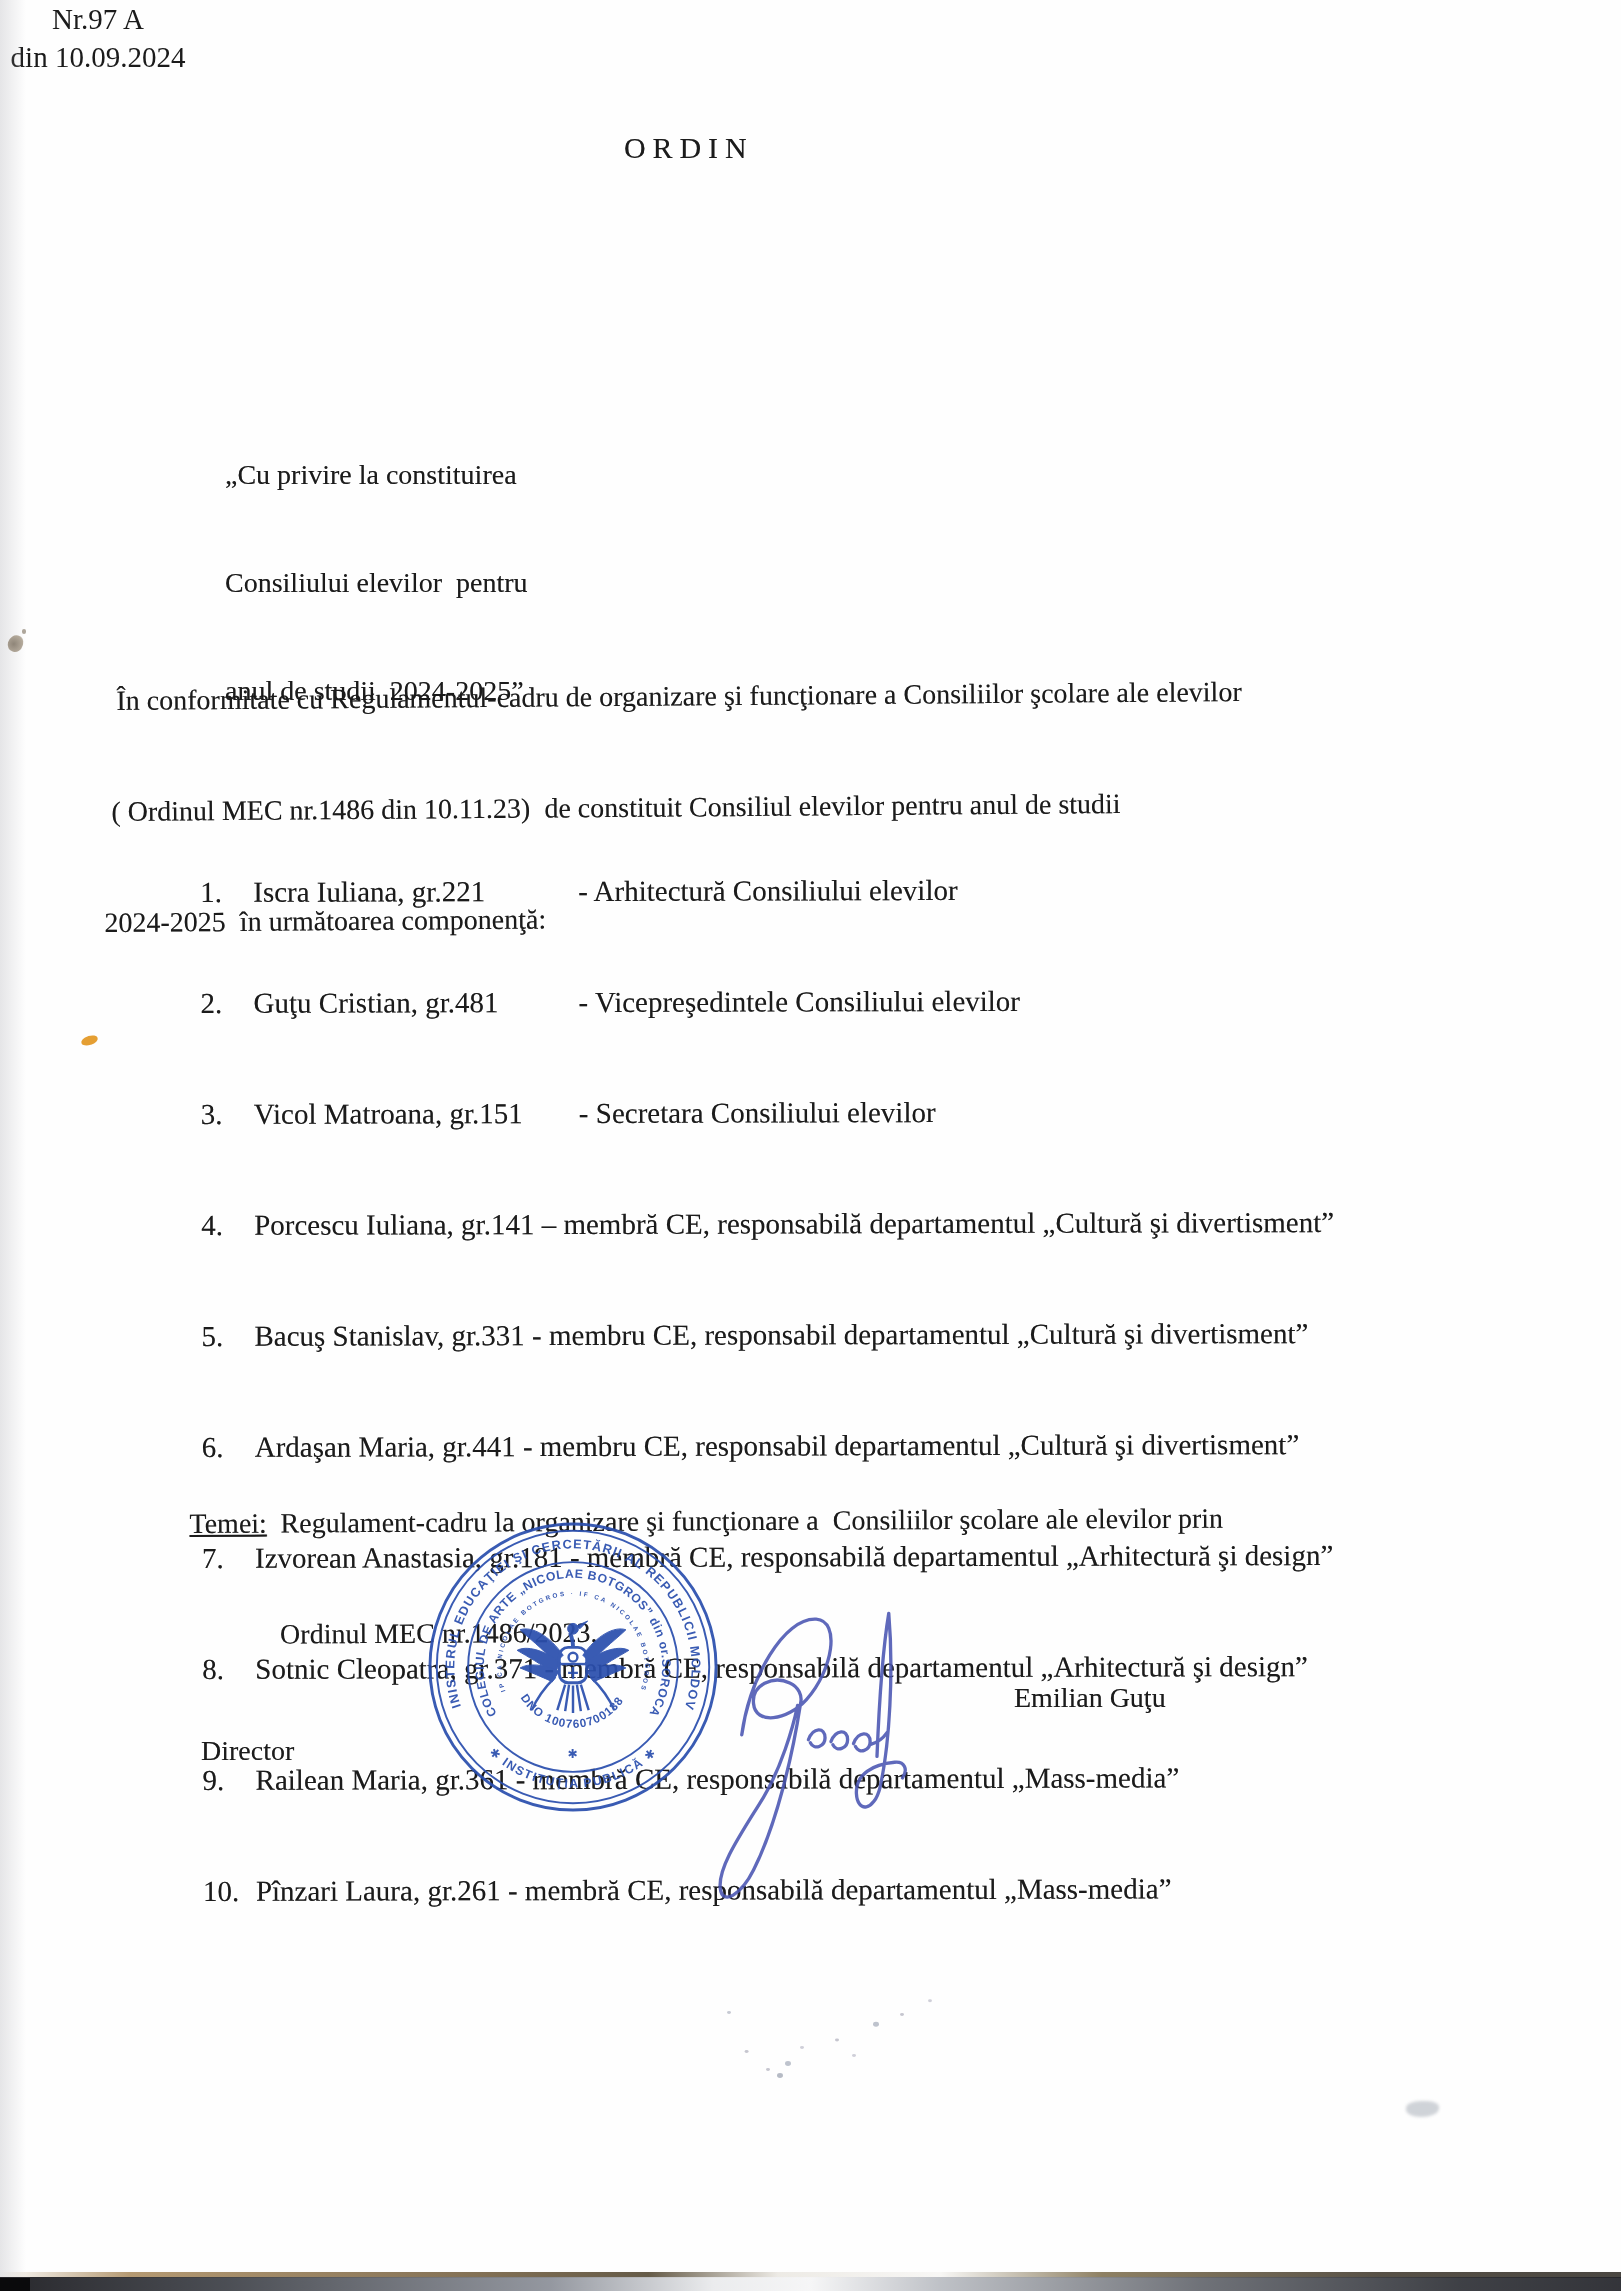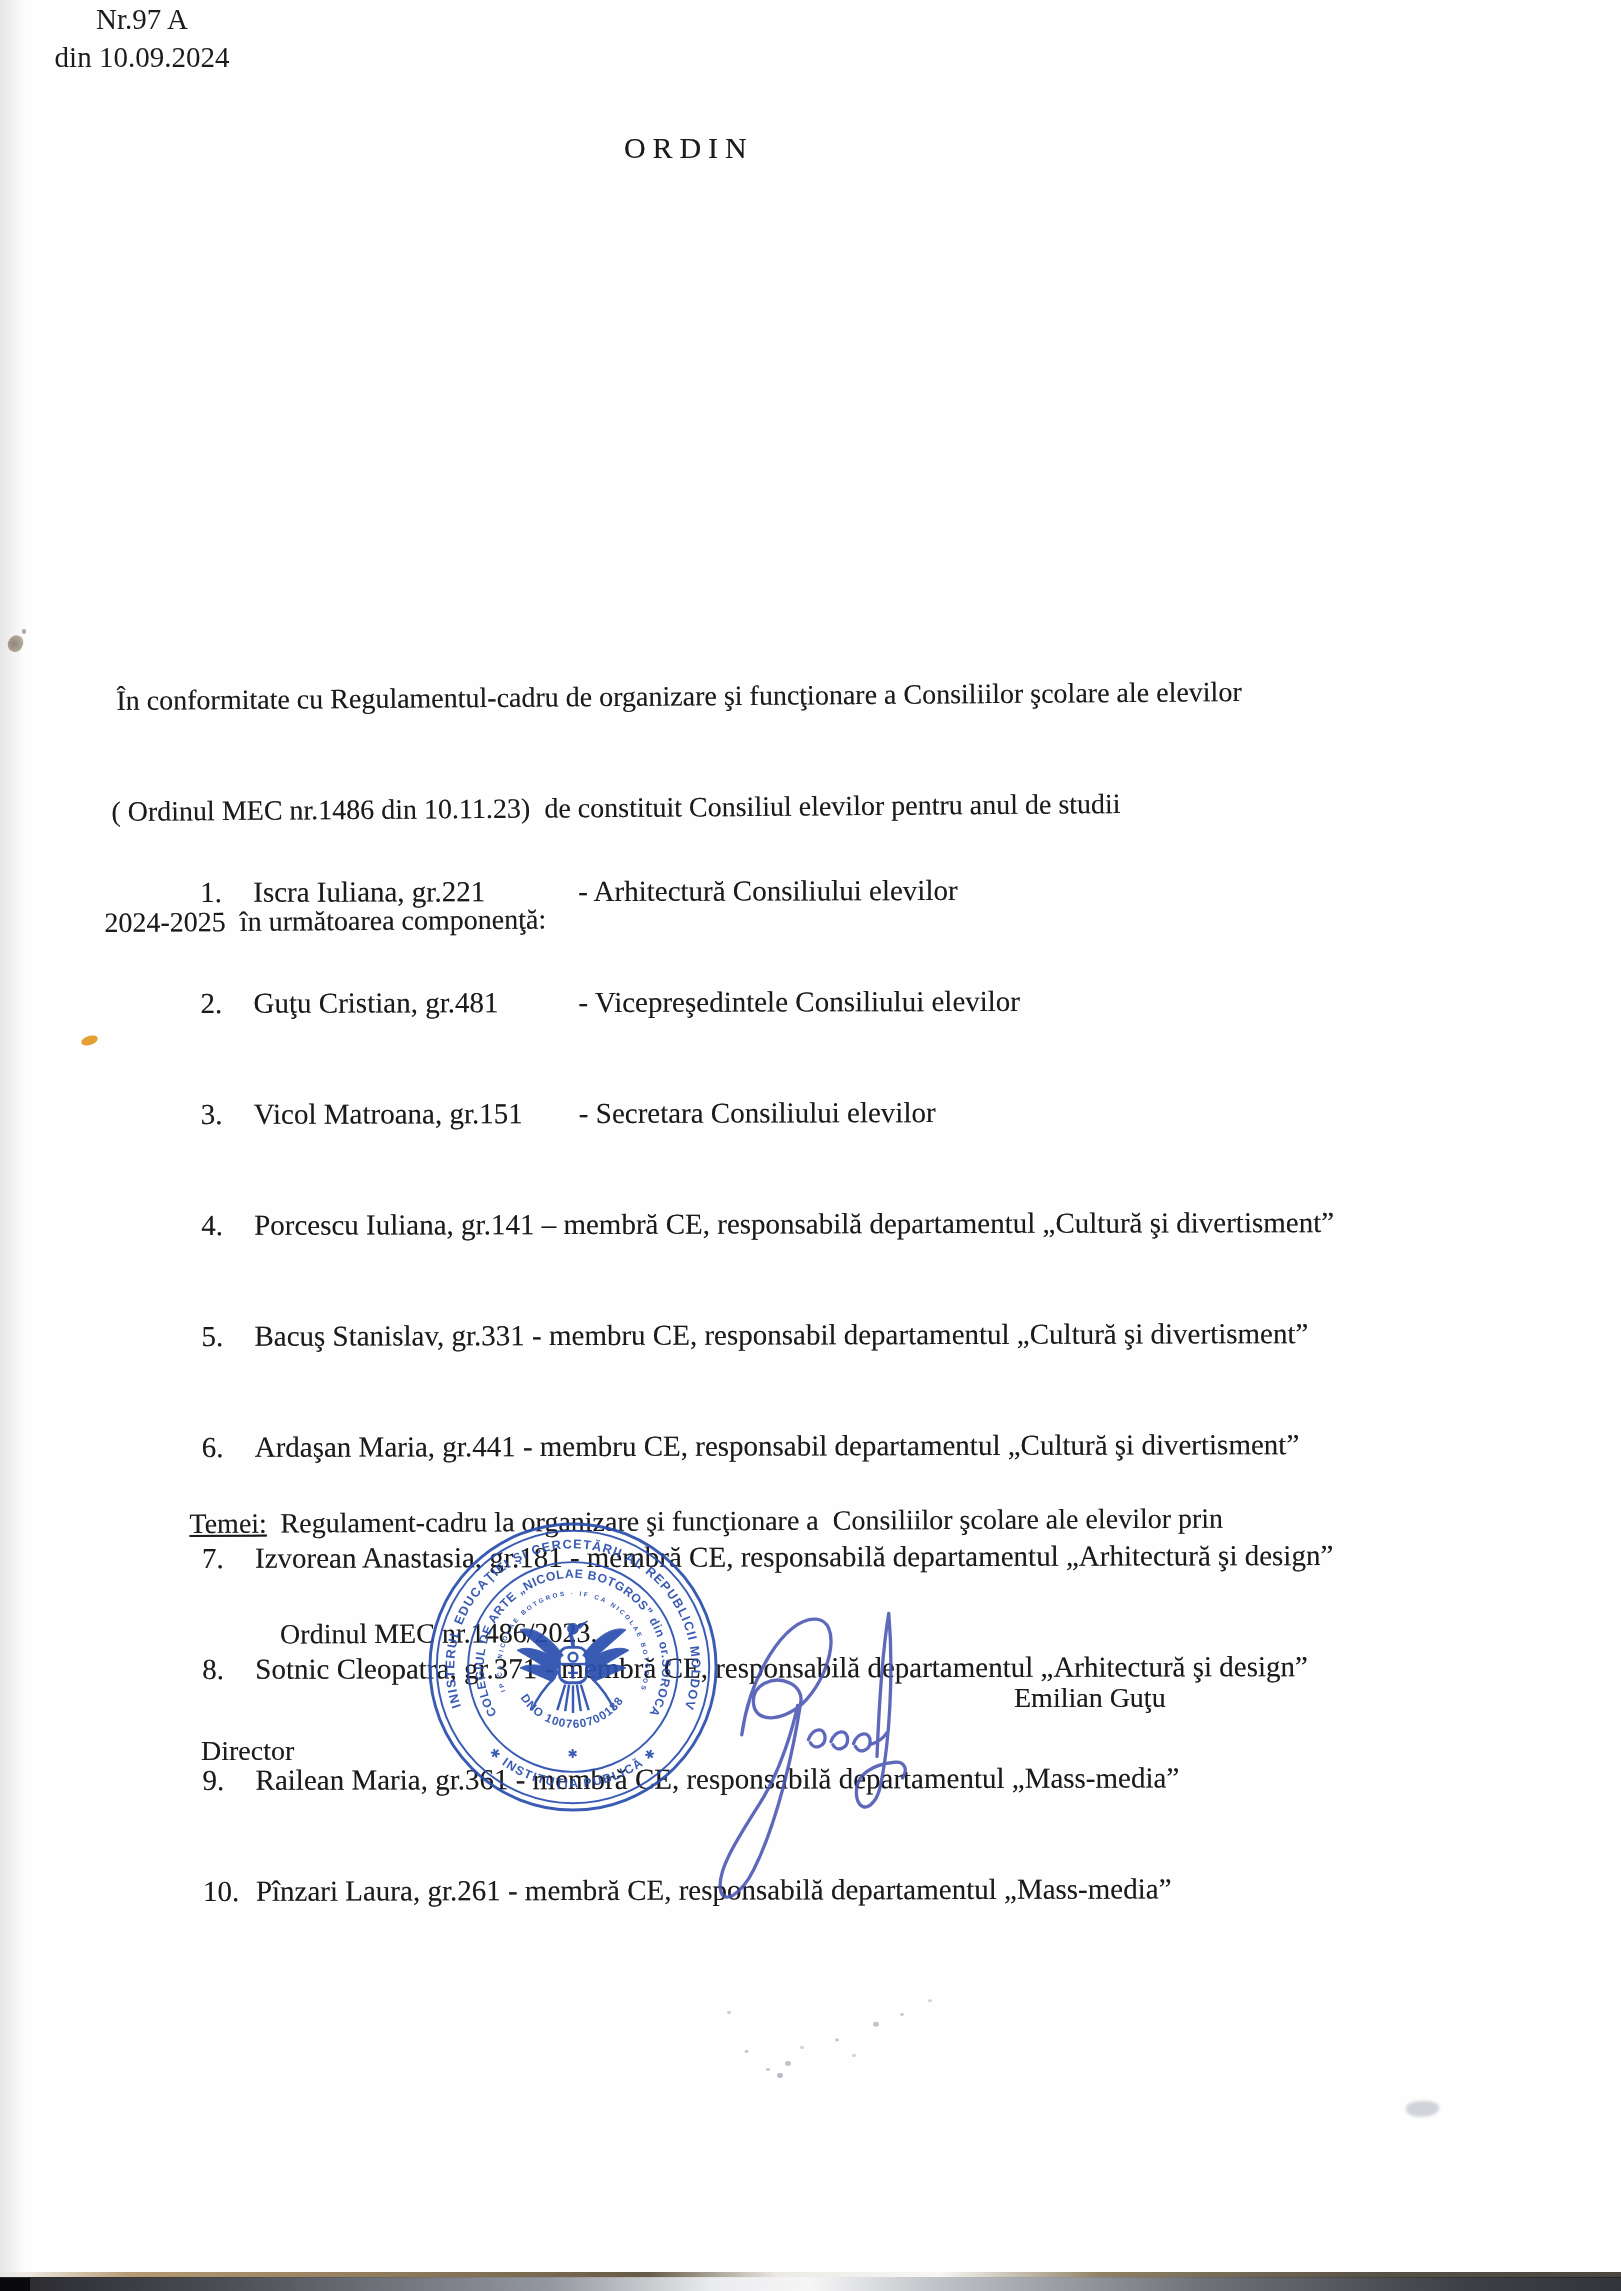--- a/index.html
+++ b/index.html
@@ -9,21 +9,21 @@
     overflow:hidden;
     font-family:"Liberation Serif","DejaVu Serif",serif;
     color:#1b1b1b;
     position:relative;
   }
   .page{position:absolute;inset:0;background:#fefefe;}
   .txt{position:absolute;white-space:pre;text-shadow:0 0 0.6px rgba(20,20,20,.45);}
   
   .title{left:624px;top:131px;font-size:30px;letter-spacing:6.9px;}
   
-  .nrblock{left:1117px;top:272px;width:196px;text-align:center;font-size:29px;line-height:38px;padding-left:44px;}
+  .nrblock{left:1117px;top:272px;width:196px;text-align:center;font-size:29px;line-height:38px;}
   .nrblock div{white-space:pre;}
   
   .subject{left:225px;top:385px;font-size:28px;line-height:36px;}
   
   .intro{left:102px;top:608px;font-size:28px;line-height:37px;transform:rotate(-0.45deg);transform-origin:left top;}
   .intro .bl1{margin-left:13.7px;}
   .intro .bl2{margin-left:7.8px;}
   
   .clist{left:200px;top:800px;font-size:29px;line-height:37px;transform:rotate(-0.15deg);transform-origin:left top;}
   .li{position:relative;white-space:pre;height:37px;}
@@ -67,20 +67,25 @@
 
 <div class="page">
 
   <div class="txt title">ORDIN</div>
 
   <div class="nrblock">
     <div>Nr.97 A</div>
     <div>din 10.09.2024</div>
   </div>
 
+  <div class="txt subject">
+    <div>„Cu privire la constituirea</div>
+    <div>Consiliului elevilor  pentru</div>
+    <div>anul de studii  2024-2025”</div>
+  </div>
 
   <div class="txt intro">
     <div class="bl1">În conformitate cu Regulamentul-cadru de organizare şi funcţionare a Consiliilor şcolare ale elevilor</div>
     <div class="bl2">( Ordinul MEC nr.1486 din 10.11.23)  de constituit Consiliul elevilor pentru anul de studii</div>
     <div class="bl3">2024-2025  în următoarea componenţă:</div>
   </div>
 
   <div class="txt clist">
     <div class="li cols"><span class="num">1.</span><span class="nm">Iscra Iuliana, gr.221</span><span class="rl">- Arhitectură Consiliului elevilor</span></div>
     <div class="li cols"><span class="num">2.</span><span class="nm">Guţu Cristian, gr.481</span><span class="rl">- Vicepreşedintele Consiliului elevilor</span></div>

